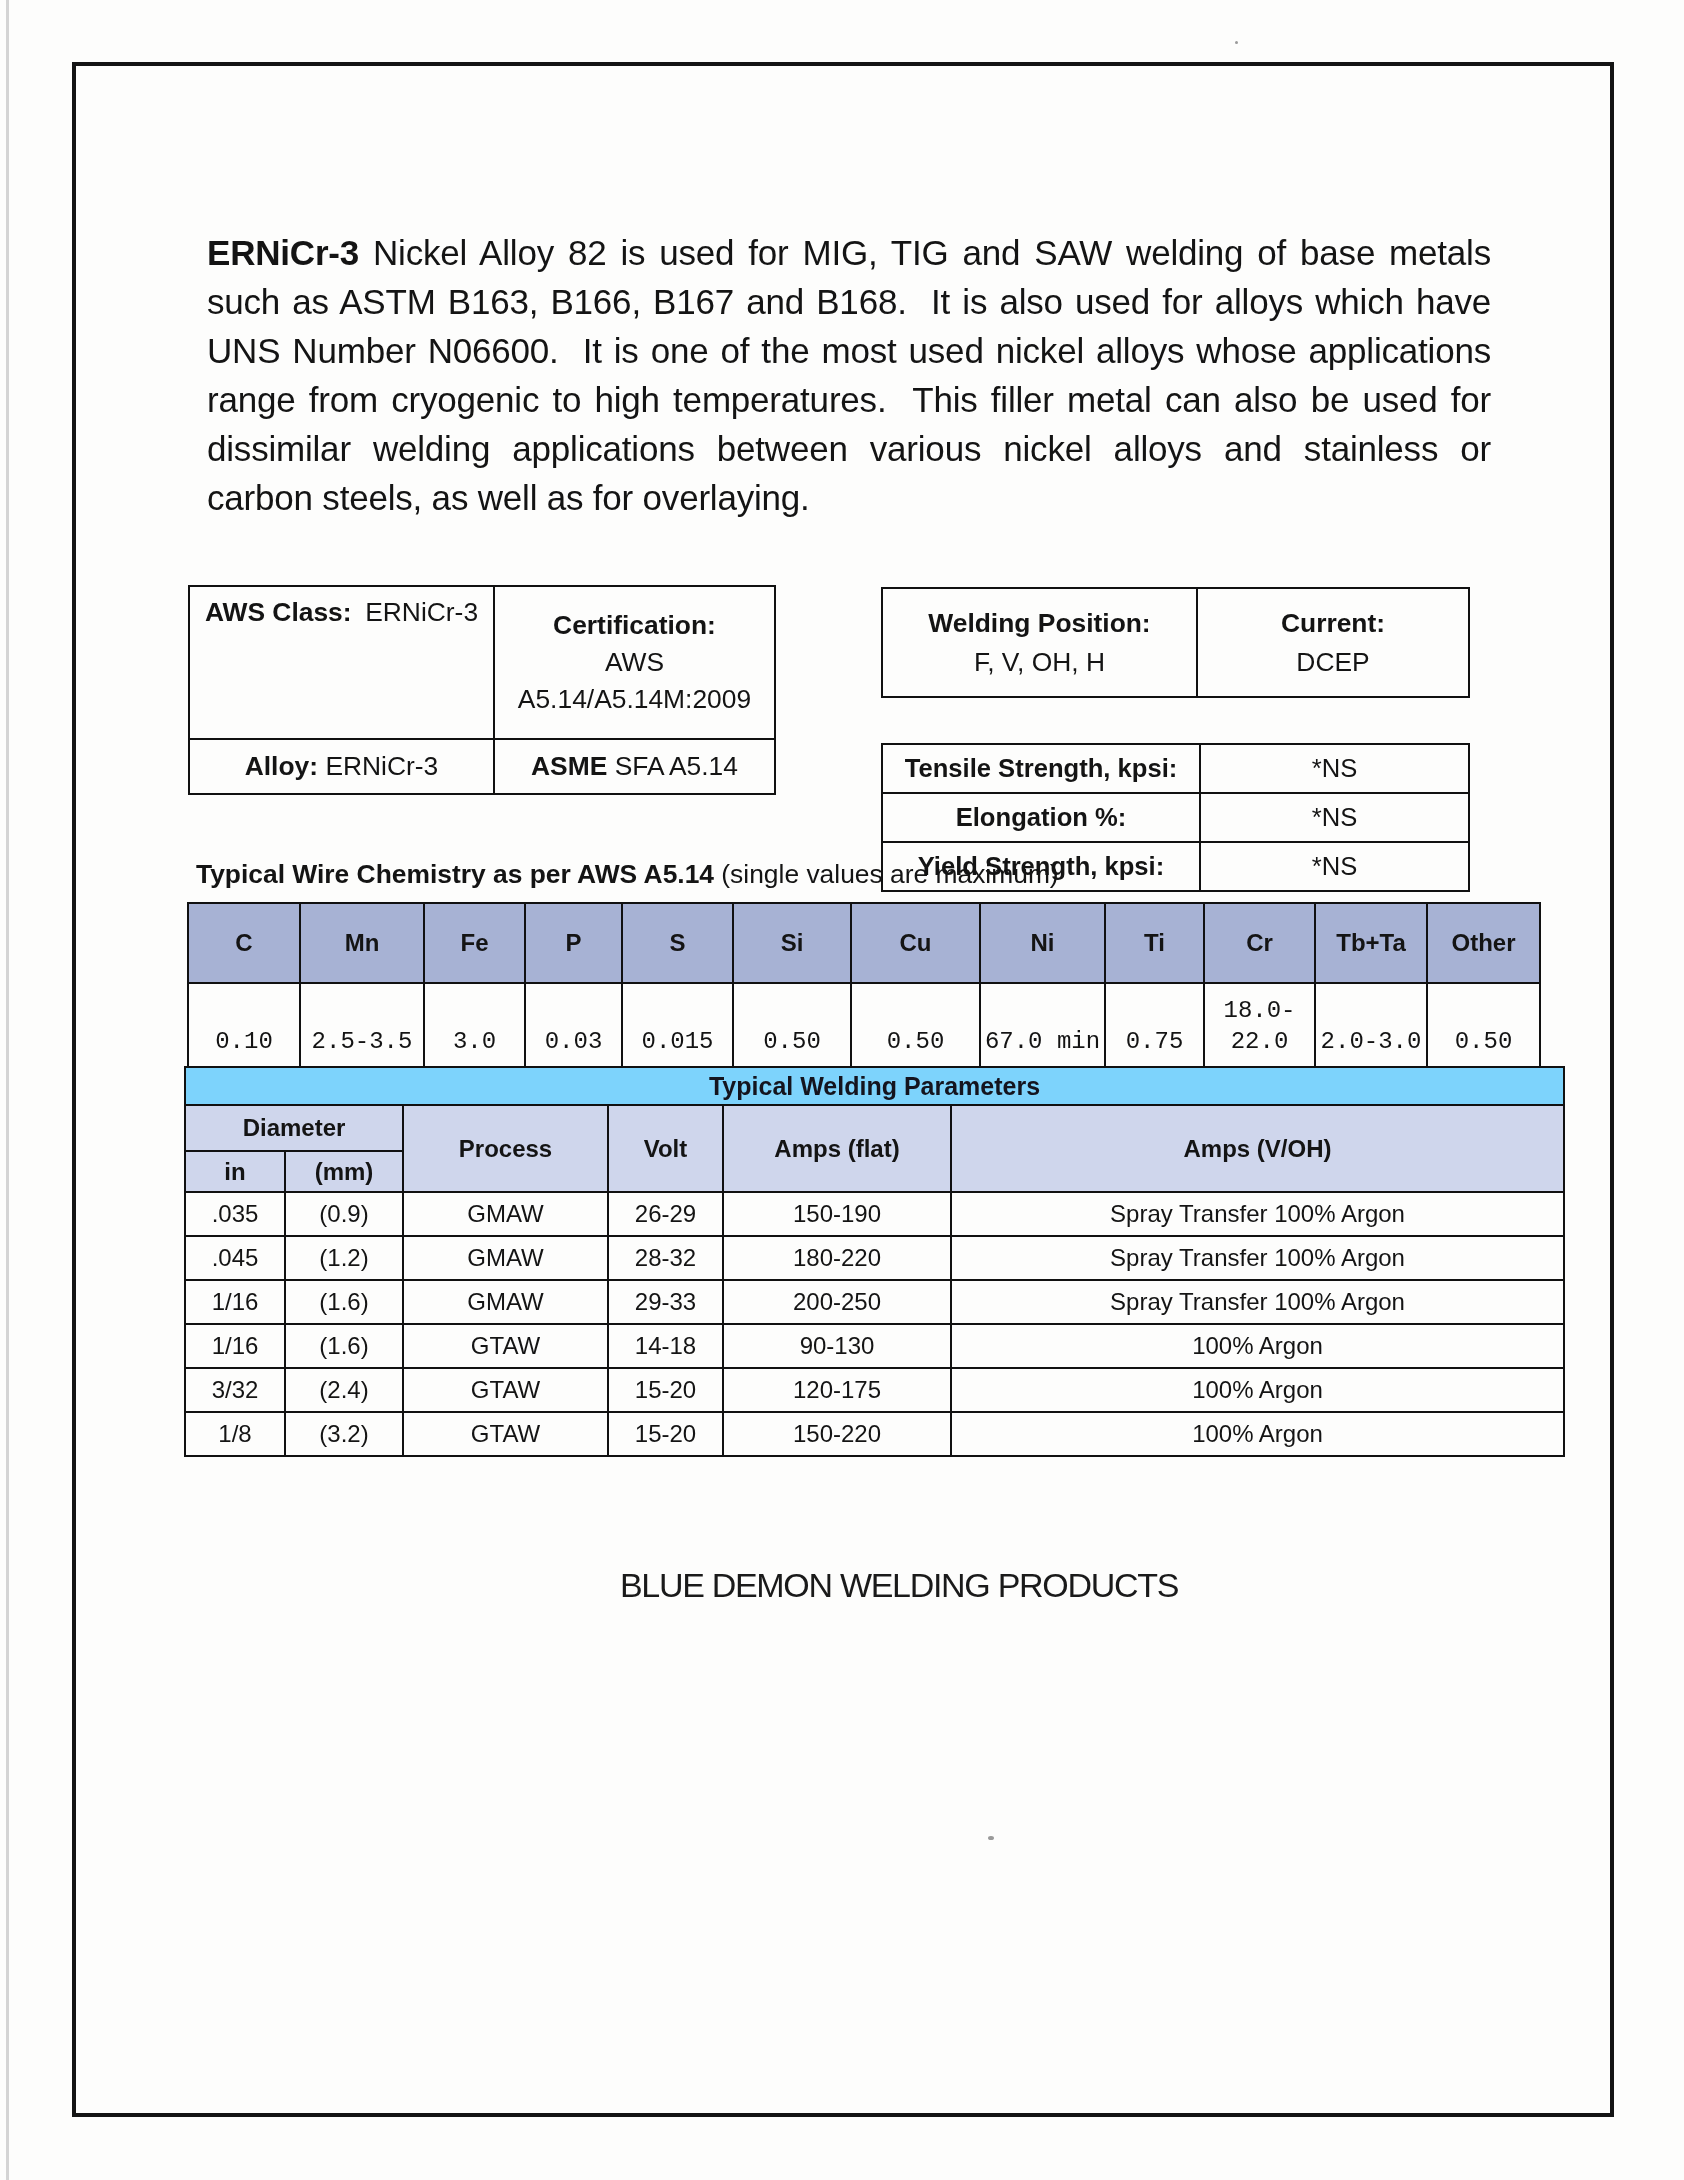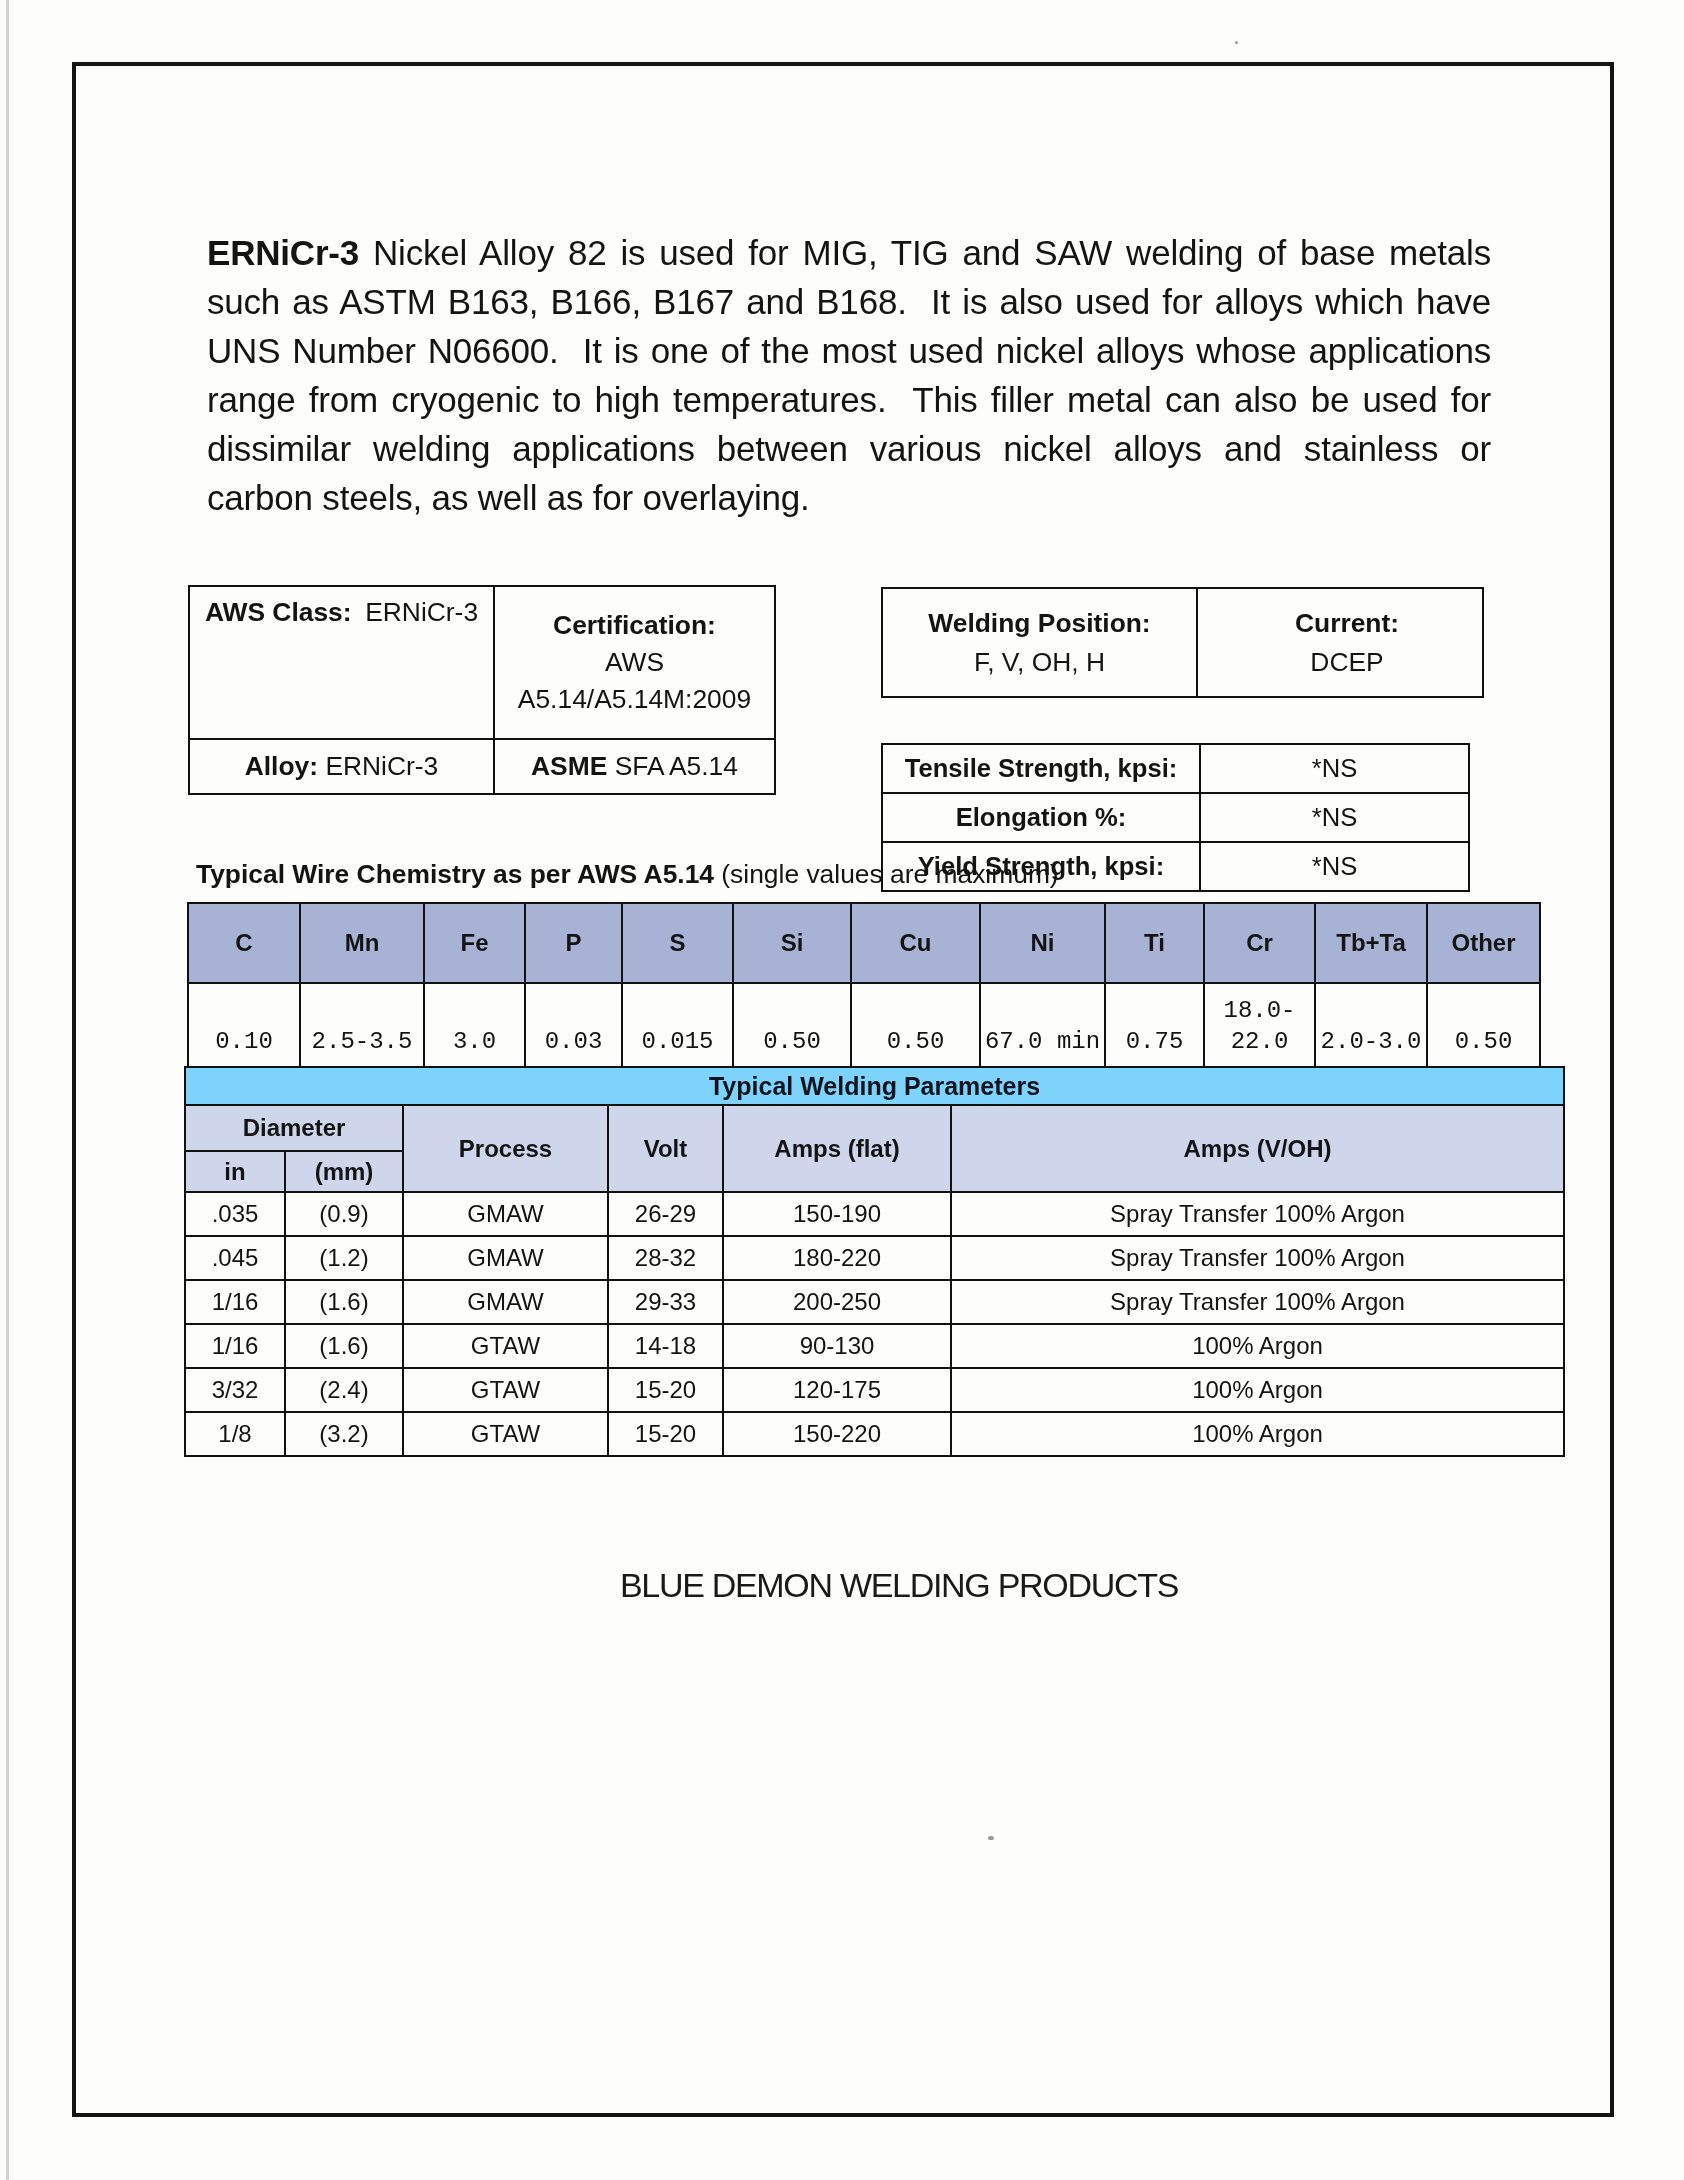--- a/index.html
+++ b/index.html
@@ -34,21 +34,21 @@
   .aws-table .c2{width:279px;}
   .aws-table .row1 td{height:141px;}
   .aws-table .row1 .c1{vertical-align:top;padding-top:10.2px;}
   .aws-table .row2 td{height:53px;}
   .aws-table .lbl{margin-right:13.6px;}
   .aws-table .cert div{line-height:37px;}
   
   .pos-table{left:881px;top:587px;width:583px;font-size:26.4px;}
   .pos-table td{height:107px;vertical-align:middle;}
   .pos-table .c1{width:313px;}
-  .pos-table .c2{width:270px;padding-left:14px;}
+  .pos-table .c2{width:270px;}
   .pos-table div{line-height:39px;}
   
   .str-table{left:881px;top:743px;width:583px;font-size:25.6px;}
   .str-table td{height:47px;vertical-align:middle;}
   .str-table .c1{width:316px;margin-left:22px;}
   .str-table .c2{width:267px;}
   .footnote{position:absolute;left:900px;top:898px;font-size:25px;font-weight:bold;}
   
   .chem-title{position:absolute;left:196px;top:859px;font-size:26.4px;margin:0;}
   .chem-table{left:187px;top:902px;width:1352px;font-size:24px;}

